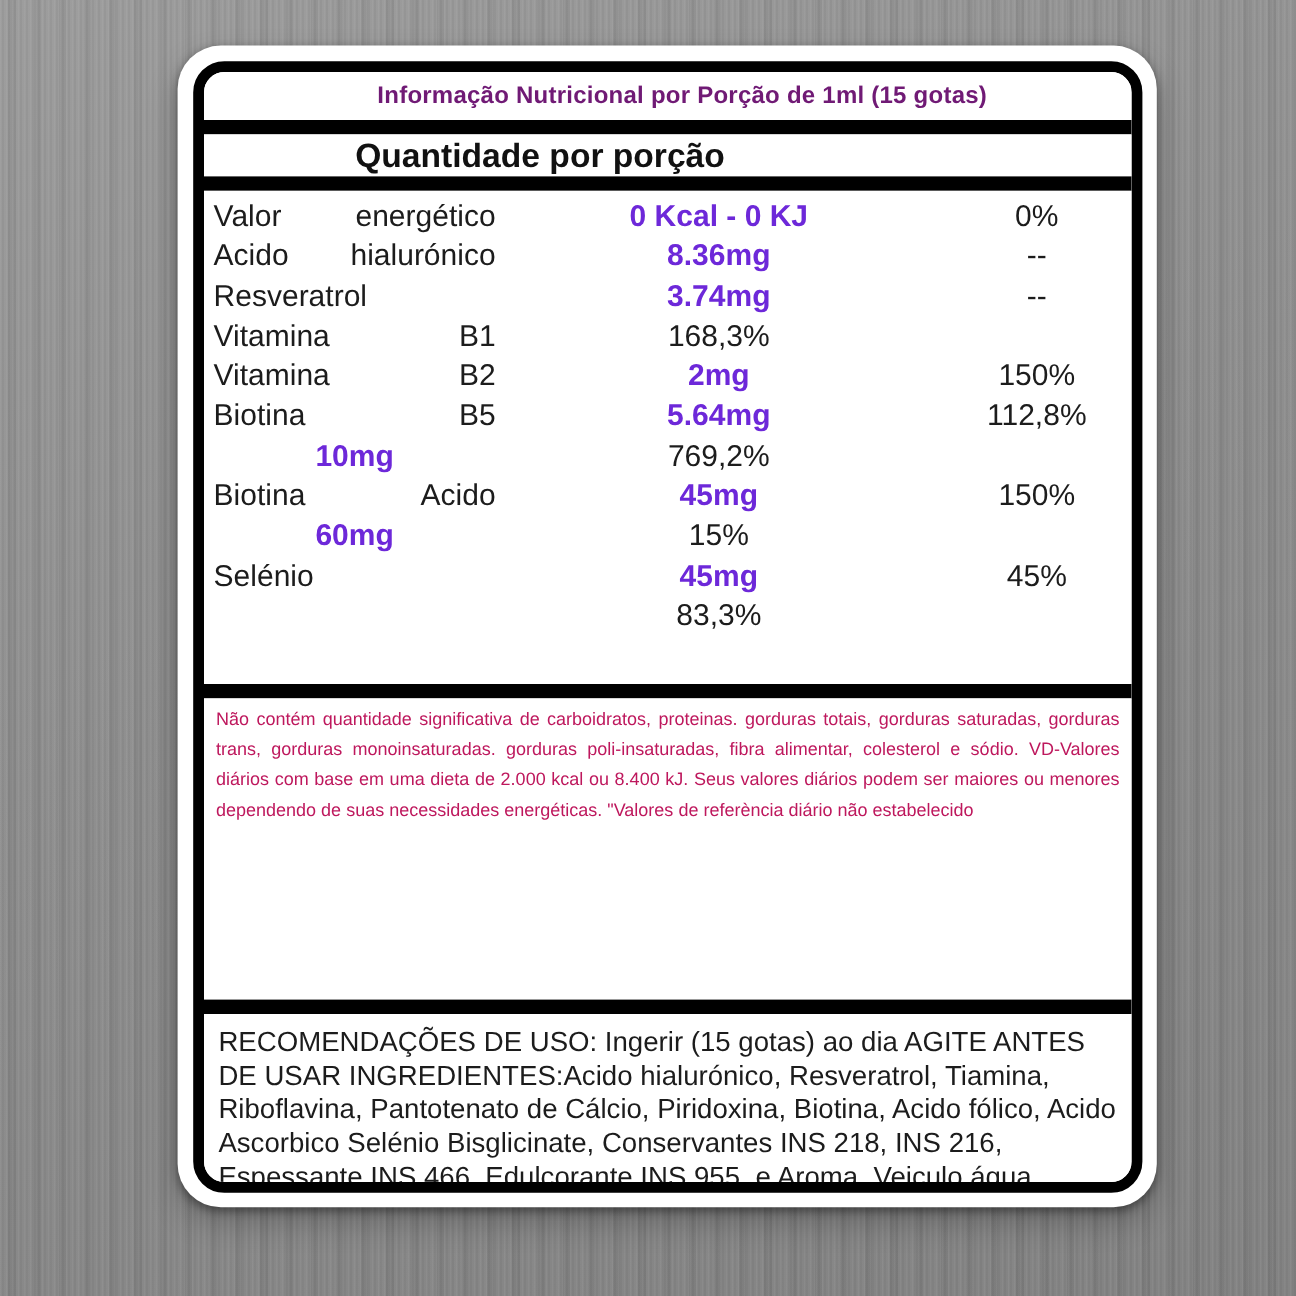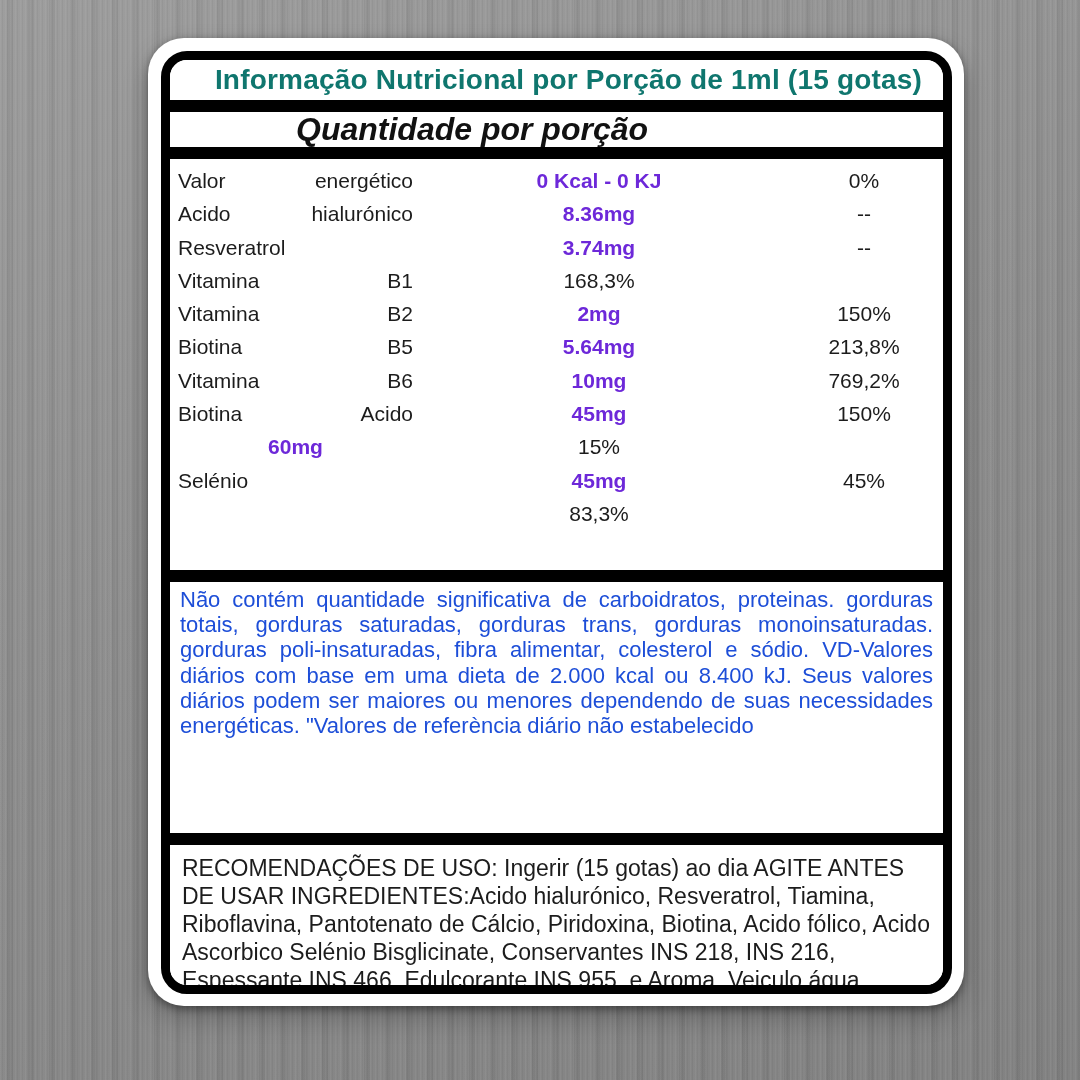--- a/index.html
+++ b/index.html
@@ -25,36 +25,36 @@
     display:flex;flex-direction:column;overflow:hidden;
     color:#161616;
   }
   .divider{height:12px;background:#000;flex:0 0 auto;}
   .sec{flex:0 0 auto;background:#fff;}
   .title-sec{
     height:40px;display:flex;align-items:center;justify-content:center;
     padding-left:24px;
   }
   .title-sec h1{
-    margin:14px;font-size:28px;font-weight:700;letter-spacing:.2px;color:#0f766e;
+    margin:14px;font-size:20px;font-weight:700;letter-spacing:.2px;color:#701a75;
   }
   .subtitle-sec{height:35px;display:flex;align-items:center;padding-left:126px;}
-  .subtitle-sec h2{margin:0;font-size:32px;font-weight:700;color:#111;font-style:italic;}
+  .subtitle-sec h2{margin:0;font-size:28px;font-weight:700;color:#111;}
   .table-sec{height:406px;padding:5px 0 0 8px;}
   .ntable{display:block;}
   .row{
     display:grid;grid-template-columns:235px 372px 1fr;
-    line-height:33.3px;font-size:21px;
+    line-height:33.3px;font-size:25px;
   }
   .row .n{text-align:justify;text-align-last:justify;color:#1c1c1c;}
   .row .a{text-align:center;font-weight:700;color:#6d28d9;}
   .row .p{text-align:center;color:#1c1c1c;}
   .note-sec{height:246px;padding:5px 10px 0 10px;}
   .note-sec p{
-    margin:0;font-size:22px;line-height:25.2px;color:#1d4ed8;
+    margin:0;font-size:15px;line-height:25.2px;color:#be185d;
     text-align:justify;
   }
   .rec-sec{flex:1 1 auto;padding:9px 10px 0 12px;}
   .rec-sec p{
     margin:0;font-size:23px;line-height:28px;color:#1c1c1c;text-align:left;
   }
 </style>
 </head>
 <body>
 
@@ -96,24 +96,23 @@
               <span class="p">168,3%</span>
             </div>
             <div class="row">
               <span class="n">Vitamina B2</span>
               <span class="a">2mg</span>
               <span class="p">150%</span>
             </div>
             <div class="row">
               <span class="n">Biotina B5</span>
               <span class="a">5.64mg</span>
-              <span class="p">213,8%</span>
+              <span class="p">112,8%</span>
             </div>
             <div class="row">
-              <span class="n">Vitamina B6</span>
               <span class="a">10mg</span>
               <span class="p">769,2%</span>
             </div>
             <div class="row">
               <span class="n">Biotina Acido</span>
               <span class="a">45mg</span>
               <span class="p">150%</span>
             </div>
             <div class="row">
               <span class="a">60mg</span>

